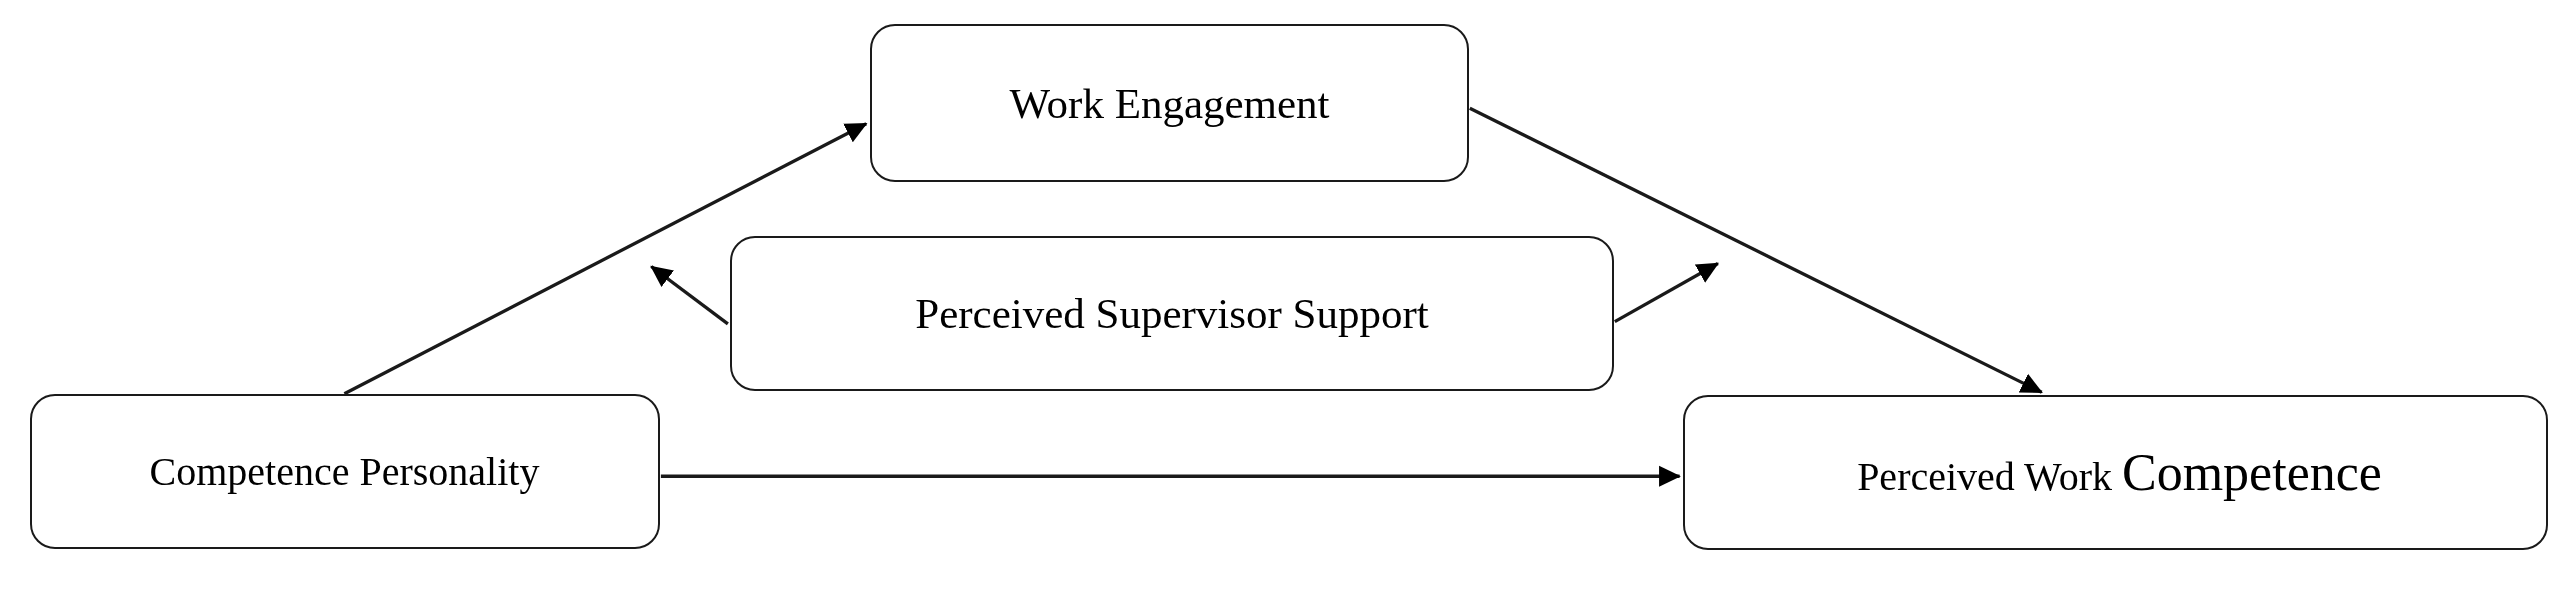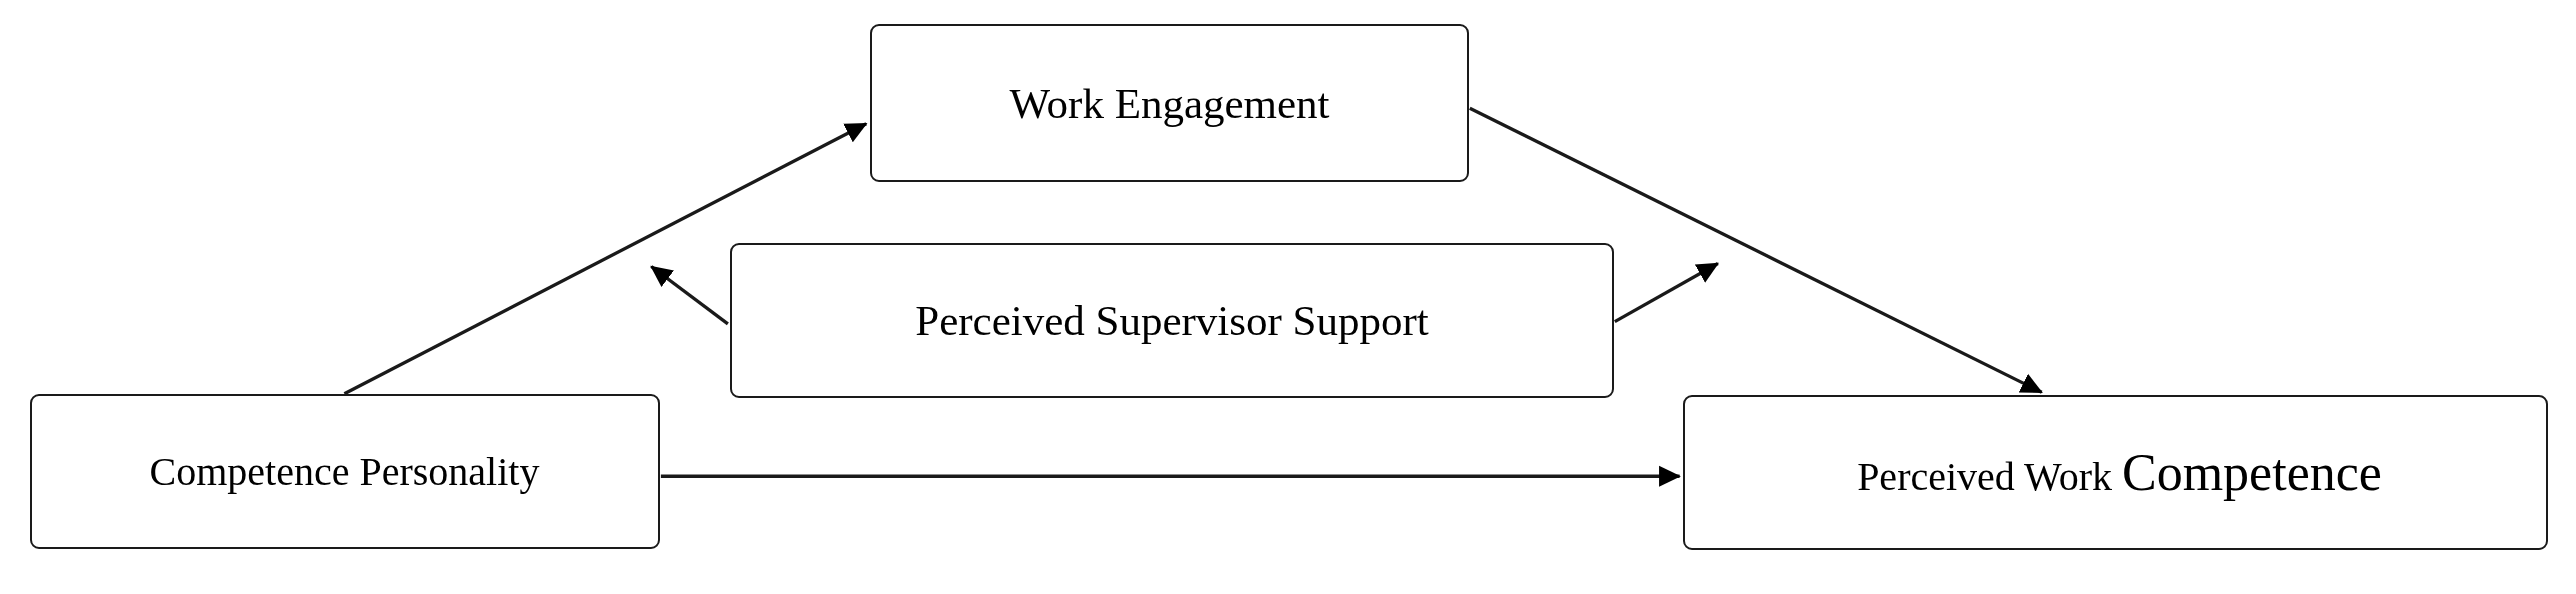--- a/index.html
+++ b/index.html
@@ -20,41 +20,41 @@
     left: 0;
     top: 0;
     width: 2576px;
     height: 594px;
   }
   .node {
     position: absolute;
     box-sizing: border-box;
     background: #ffffff;
     border: 2.2px solid #1a1a1a;
-    border-radius: 9px;
+    border-radius: 25px;
     display: flex;
     align-items: center;
     justify-content: center;
     z-index: 2;
   }
   .node-label {
     color: #000000;
     white-space: nowrap;
     line-height: 1;
     letter-spacing: 0px;
     text-align: center;
   }
   
   #node-work-engagement {
     left: 870px; top: 24px; width: 599px; height: 158px;
   }
   #node-work-engagement .node-label { font-size: 43px; }
 
   #node-perceived-supervisor-support {
-    left: 730px; top: 243px; width: 884px; height: 155px;
+    left: 730px; top: 236px; width: 884px; height: 155px;
   }
   #node-perceived-supervisor-support .node-label { font-size: 43px; }
 
   #node-proactive-personality {
     left: 29.5px; top: 394px; width: 630px; height: 155px;
   }
   #node-proactive-personality .node-label { font-size: 40px; }
 
   #node-perceived-work-competence {
     left: 1683px; top: 395px; width: 865px; height: 155px;

